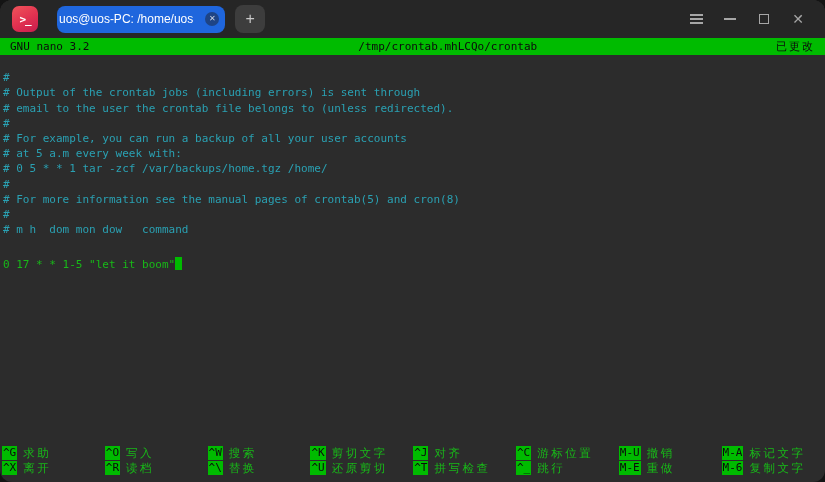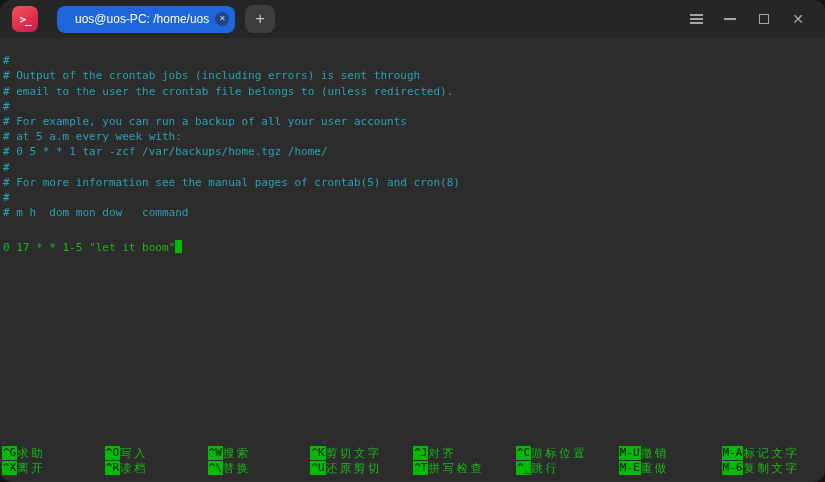--- a/index.html
+++ b/index.html
@@ -30,21 +30,21 @@
     background:linear-gradient(150deg,#f0545a 0%,#e03050 55%,#c81c4e 100%);
     color:#fff;font-size:11px;font-weight:bold;letter-spacing:-1px;
     display:flex;align-items:center;justify-content:center;
     font-family:"DejaVu Sans Mono",monospace;
   }
   .tab{
     margin-left:19px;height:27px;min-width:156px;border-radius:8px;
     background:var(--tab-blue);color:#fff;
     display:flex;align-items:center;justify-content:center;
     font-family:"Liberation Sans","DejaVu Sans",sans-serif;
-    font-size:12px;padding:0 6px 0 18px;gap:6px;cursor:default;
+    font-size:12px;padding:0 6px 0 2px;gap:12px;cursor:default;
   }
   .tab-close{
     width:14px;height:14px;border-radius:50%;background:rgba(30,40,60,.55);
     color:#cfd6e4;font-size:8px;line-height:14px;text-align:center;
     display:inline-block;flex:0 0 14px;
   }
   .new-tab{
     margin-left:10px;width:30px;height:28px;border-radius:8px;
     background:var(--btn-gray);color:#c8c8c8;font-size:16px;
     display:flex;align-items:center;justify-content:center;
@@ -85,21 +85,21 @@
   .sc-row{
     display:grid;grid-template-columns:repeat(8,102.8px);
     height:15.2px;line-height:15.2px;font-size:11px;white-space:pre;
   }
   .sc-item{display:flex;align-items:center;}
   .sc-key{
     background:var(--green);color:#0b0b0b;padding:0 1px;height:14px;
     line-height:14px;flex:0 0 auto;
   }
   .sc-label{
-    color:var(--green-text);margin-left:0;letter-spacing:2.5px;
+    color:var(--green-text);margin-left:6px;letter-spacing:2.5px;
     font-size:11.5px;
   }
 </style>
 </head>
 <body>
 
 <div class="window">
 
   <div class="titlebar">
     <div class="app-icon">
@@ -118,20 +118,25 @@
         <span class="i-min"></span>
       </div>
     <div class="win-ctl">
         <span class="i-max"></span>
       </div>
     <div class="win-ctl">
         <span class="i-close">✕</span>
       </div>
   </div>
 
+  <div class="nano-header">
+    <span class="nano-version">GNU nano 3.2</span>
+    <span class="nano-path">/tmp/crontab.mhLCQo/crontab</span>
+    <span class="nano-modified">已更改</span>
+  </div>
 
   <div class="editor" id="editor"><div class="line comment"></div><div class="line comment">#</div><div class="line comment"># Output of the crontab jobs (including errors) is sent through</div><div class="line comment"># email to the user the crontab file belongs to (unless redirected).</div><div class="line comment">#</div><div class="line comment"># For example, you can run a backup of all your user accounts</div><div class="line comment"># at 5 a.m every week with:</div><div class="line comment"># 0 5 * * 1 tar -zcf /var/backups/home.tgz /home/</div><div class="line comment">#</div><div class="line comment"># For more information see the manual pages of crontab(5) and cron(8)</div><div class="line comment">#</div><div class="line comment"># m h  dom mon dow   command</div><div class="line code">0 17 * * 1-5 "let it boom"<span class="cursor"></span></div></div>
 
   <div class="shortcuts" id="shortcuts">
       <div class="sc-row"><div class="sc-item"><span class="sc-key">^G</span><span class="sc-label">求助</span></div><div class="sc-item"><span class="sc-key">^O</span><span class="sc-label">写入</span></div><div class="sc-item"><span class="sc-key">^W</span><span class="sc-label">搜索</span></div><div class="sc-item"><span class="sc-key">^K</span><span class="sc-label">剪切文字</span></div><div class="sc-item"><span class="sc-key">^J</span><span class="sc-label">对齐</span></div><div class="sc-item"><span class="sc-key">^C</span><span class="sc-label">游标位置</span></div><div class="sc-item"><span class="sc-key">M-U</span><span class="sc-label">撤销</span></div><div class="sc-item"><span class="sc-key">M-A</span><span class="sc-label">标记文字</span></div></div>
       <div class="sc-row"><div class="sc-item"><span class="sc-key">^X</span><span class="sc-label">离开</span></div><div class="sc-item"><span class="sc-key">^R</span><span class="sc-label">读档</span></div><div class="sc-item"><span class="sc-key">^\</span><span class="sc-label">替换</span></div><div class="sc-item"><span class="sc-key">^U</span><span class="sc-label">还原剪切</span></div><div class="sc-item"><span class="sc-key">^T</span><span class="sc-label">拼写检查</span></div><div class="sc-item"><span class="sc-key">^_</span><span class="sc-label">跳行</span></div><div class="sc-item"><span class="sc-key">M-E</span><span class="sc-label">重做</span></div><div class="sc-item"><span class="sc-key">M-6</span><span class="sc-label">复制文字</span></div></div>
     </div>
 
 </div>
 

